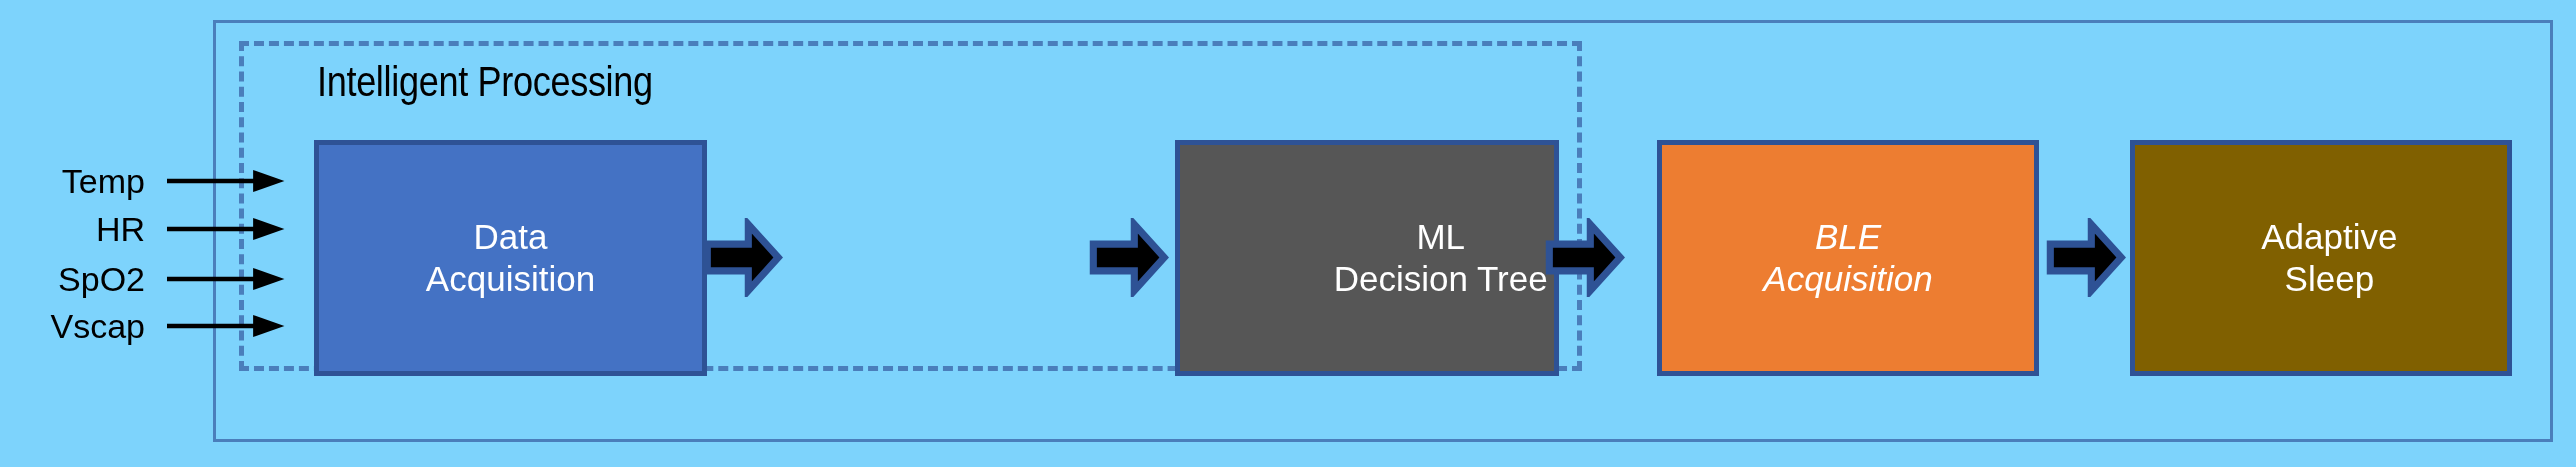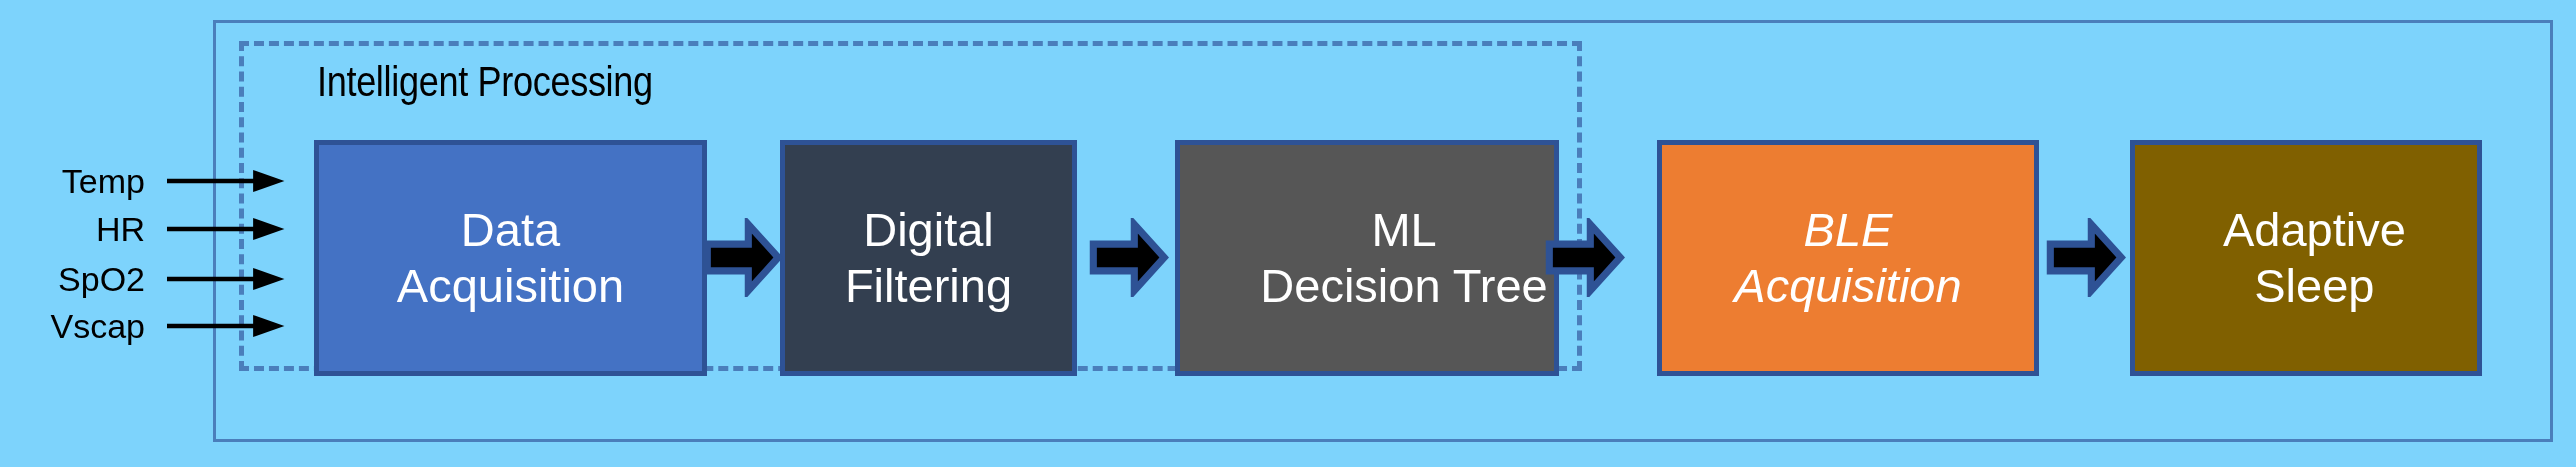--- a/index.html
+++ b/index.html
@@ -81,21 +81,21 @@
     position: absolute;
     top: 140px;
     height: 236px;
     box-sizing: border-box;
     border: 5.5px solid #2E5295;
     display: flex;
     align-items: center;
     justify-content: center;
     text-align: center;
     color: #ffffff;
-    font-size: 47px;
+    font-size: 35px;
     line-height: 1.20;
     font-family: "Liberation Sans", sans-serif;
     white-space: pre-line;
     padding: 0 6.3px;
   }
 
   
   .block-arrow {
     position: absolute;
     top: 218px;
@@ -142,33 +142,30 @@
     <svg width="119" height="27" viewBox="0 0 152 34">
       <line x1="0" y1="17" x2="116" y2="17" stroke="#000000" stroke-width="6"></line>
       <polygon points="110,3 150,17 110,31" fill="#000000"></polygon>
     </svg>
   </div>
 
   <div class="proc-box" style="left:314px; width:393px; background:#4472C4;">
     <span><span>Data</span><br><span>Acquisition</span></span>
   </div>
 
-  <div class="proc-box" style="left:780px; width:297px; background:#333F50;">
-    <span><span>Digital</span><br><span>Filtering</span></span>
-  </div>
 
   <div class="proc-box" style="left:1175px; width:384px; background:#565656;justify-content:flex-end;">
     <span><span>ML</span><br><span>Decision Tree</span></span>
   </div>
 
   <div class="proc-box" style="left:1657px; width:382px; background:#ED7D31;font-style:italic;">
     <span><span>BLE</span><br><span>Acquisition</span></span>
   </div>
 
-  <div class="proc-box" style="left:2130px; width:352px; background:#806000;padding-left:23px;">
+  <div class="proc-box" style="left:2130px; width:382px; background:#806000;padding-left:23px;">
     <span><span>Adaptive</span><br><span>Sleep</span></span>
   </div>
 
   <div class="block-arrow" style="left:701px;">
     <svg width="82" height="79" viewBox="0 0 104 100">
       <polygon points="8,33 60,33 60,8 98,50 60,92 60,67 8,67" fill="#000000" stroke="#2E5295" stroke-width="9" stroke-linejoin="miter"></polygon>
     </svg>
   </div>
 
   <div class="block-arrow" style="left:1087px;">

